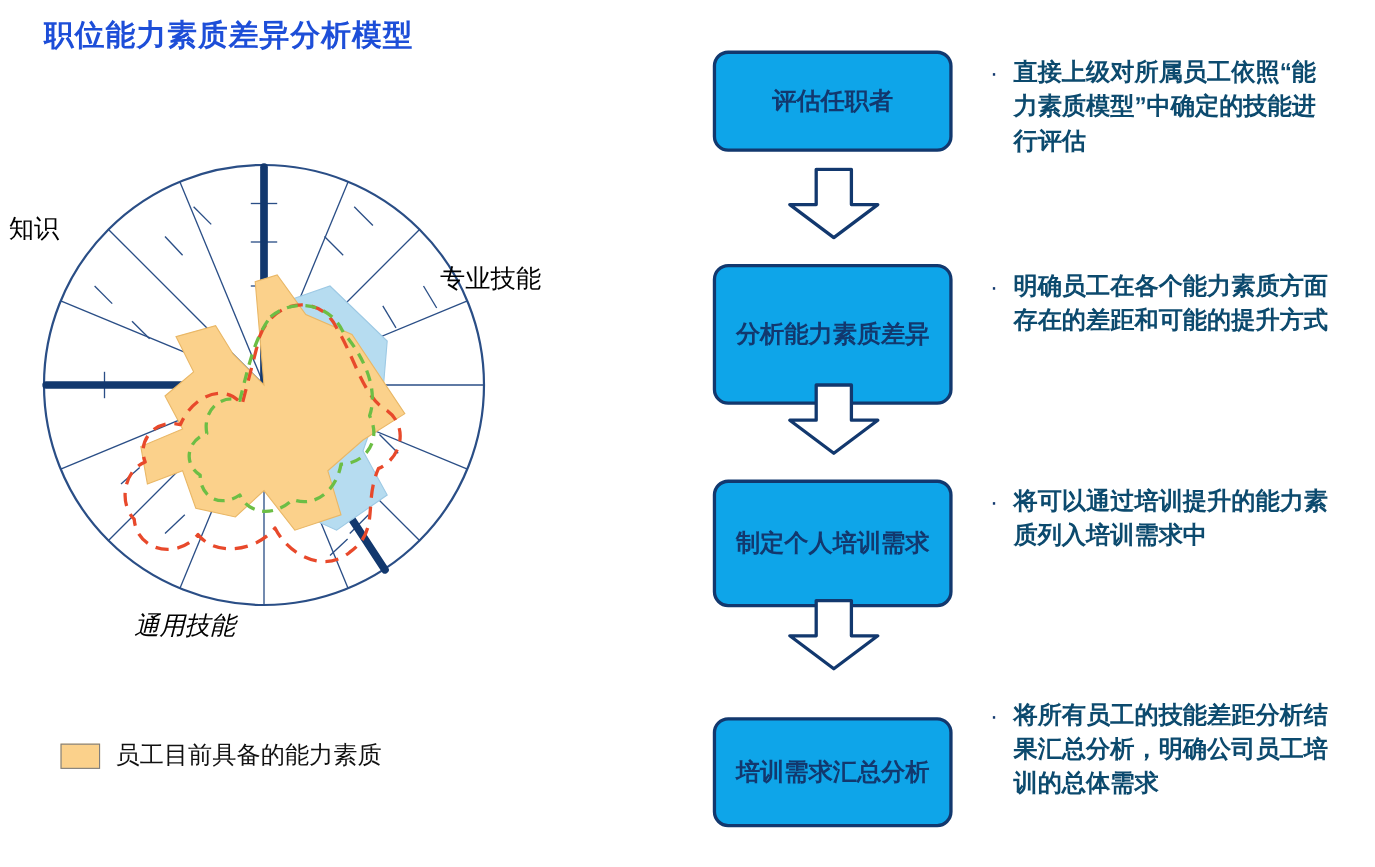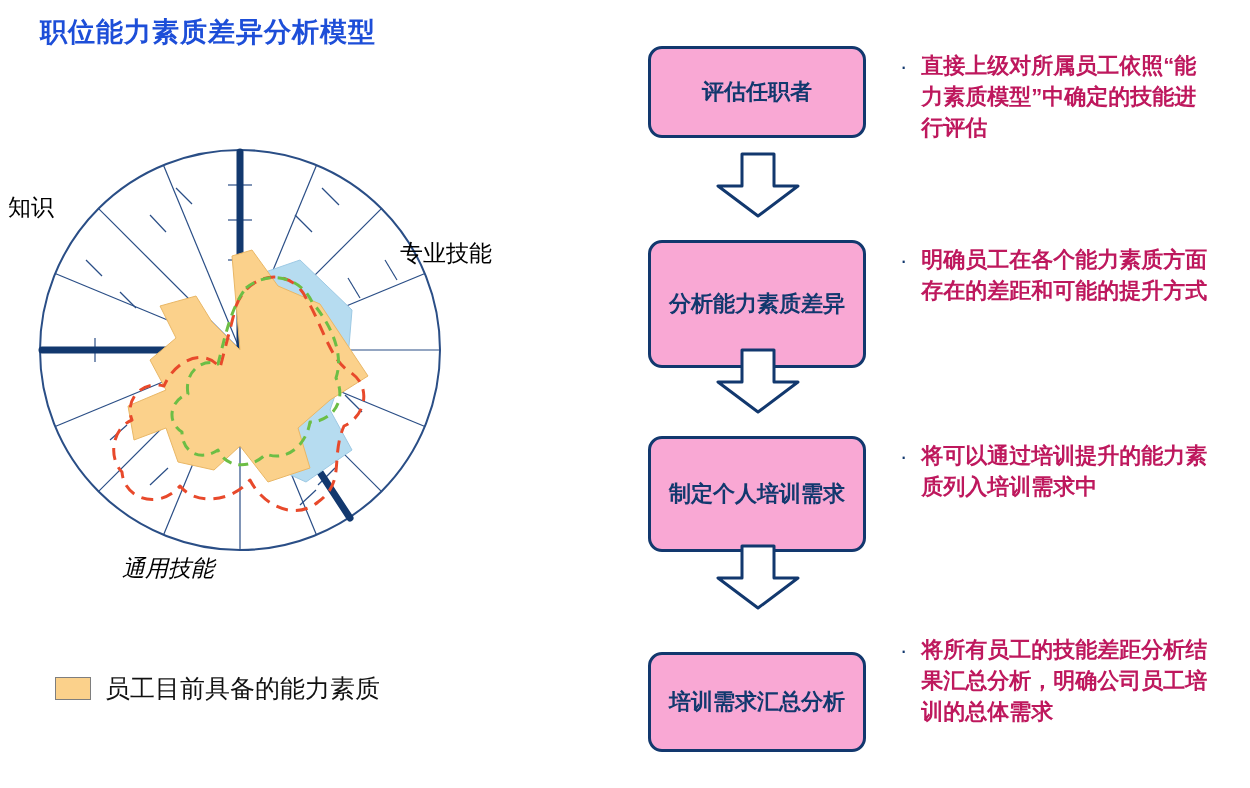--- a/index.html
+++ b/index.html
@@ -64,38 +64,38 @@
     margin-bottom: 16px;
   }
   .legend-swatch {
     width: 34px;
     height: 21px;
     border: 1px solid #7e7e7e;
     margin-right: 14px;
     flex: 0 0 auto;
   }
   .legend-text {
-    font-size: 25px;
+    font-size: 22px;
     color: #111111;
     white-space: nowrap;
   }
 
   
   .flow {
     position: absolute;
     left: 648px;
     top: 46px;
     width: 230px;
   }
   .flow-box {
     width: 218px;
     box-sizing: border-box;
     border: 3px solid #12386e;
     border-radius: 14px;
-    background: #f9a8d4;
+    background: #0ea5e9;
     color: #12386e;
     font-size: 22px;
     font-weight: bold;
     line-height: 1.28;
     text-align: center;
     padding: 10px 6px;
     display: flex;
     align-items: center;
     justify-content: center;
     position: absolute;
@@ -135,21 +135,21 @@
     color: #12386e;
     font-size: 22px;
     line-height: 1;
     margin-right: 14px;
     padding-top: 6px;
     flex: 0 0 auto;
   }
   .bullet-text {
     font-size: 22px;
     line-height: 1.42;
-    color: #be185d;
+    color: #0c4a6e;
     font-weight: bold;
     width: 290px;
   }
 </style>
 </head>
 <body>
 
 <div class="slide-title">职位能力素质差异分析模型</div>
 
 <div class="radar-panel">

